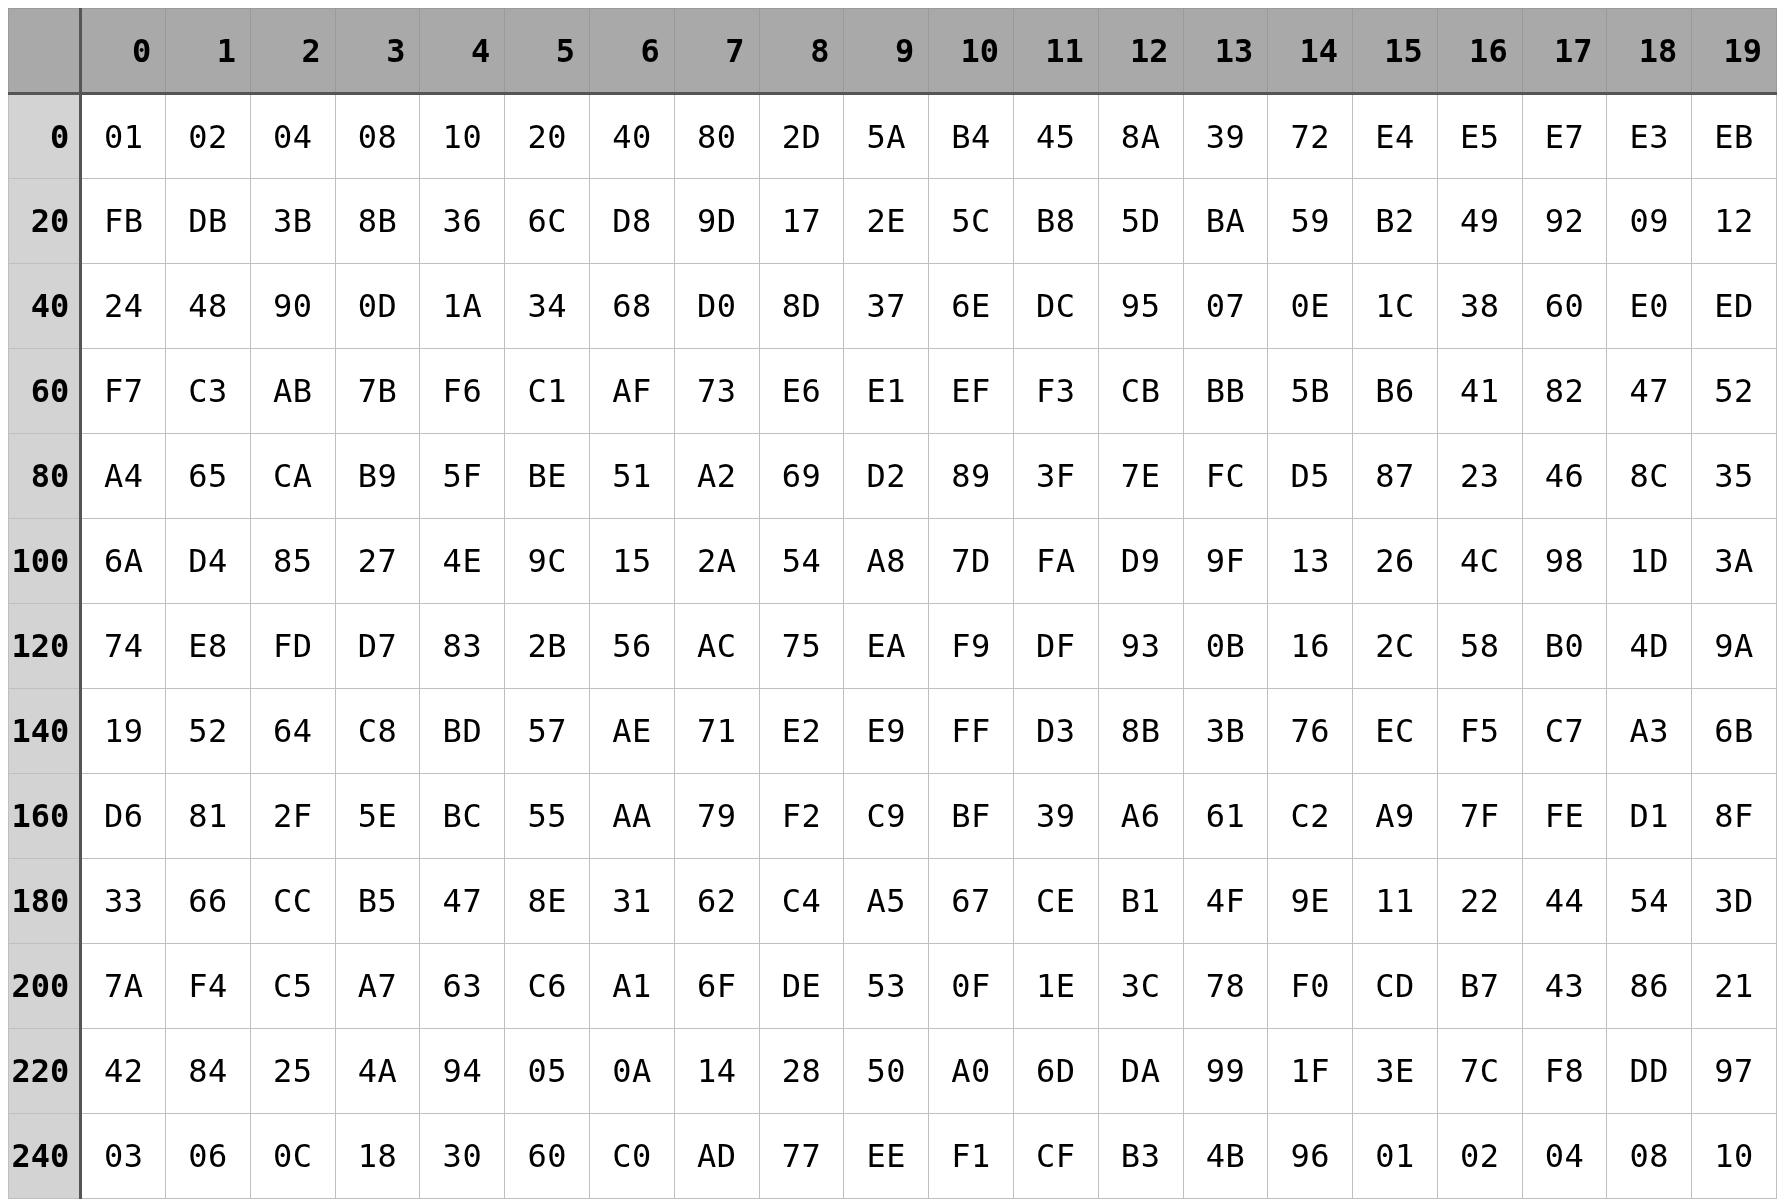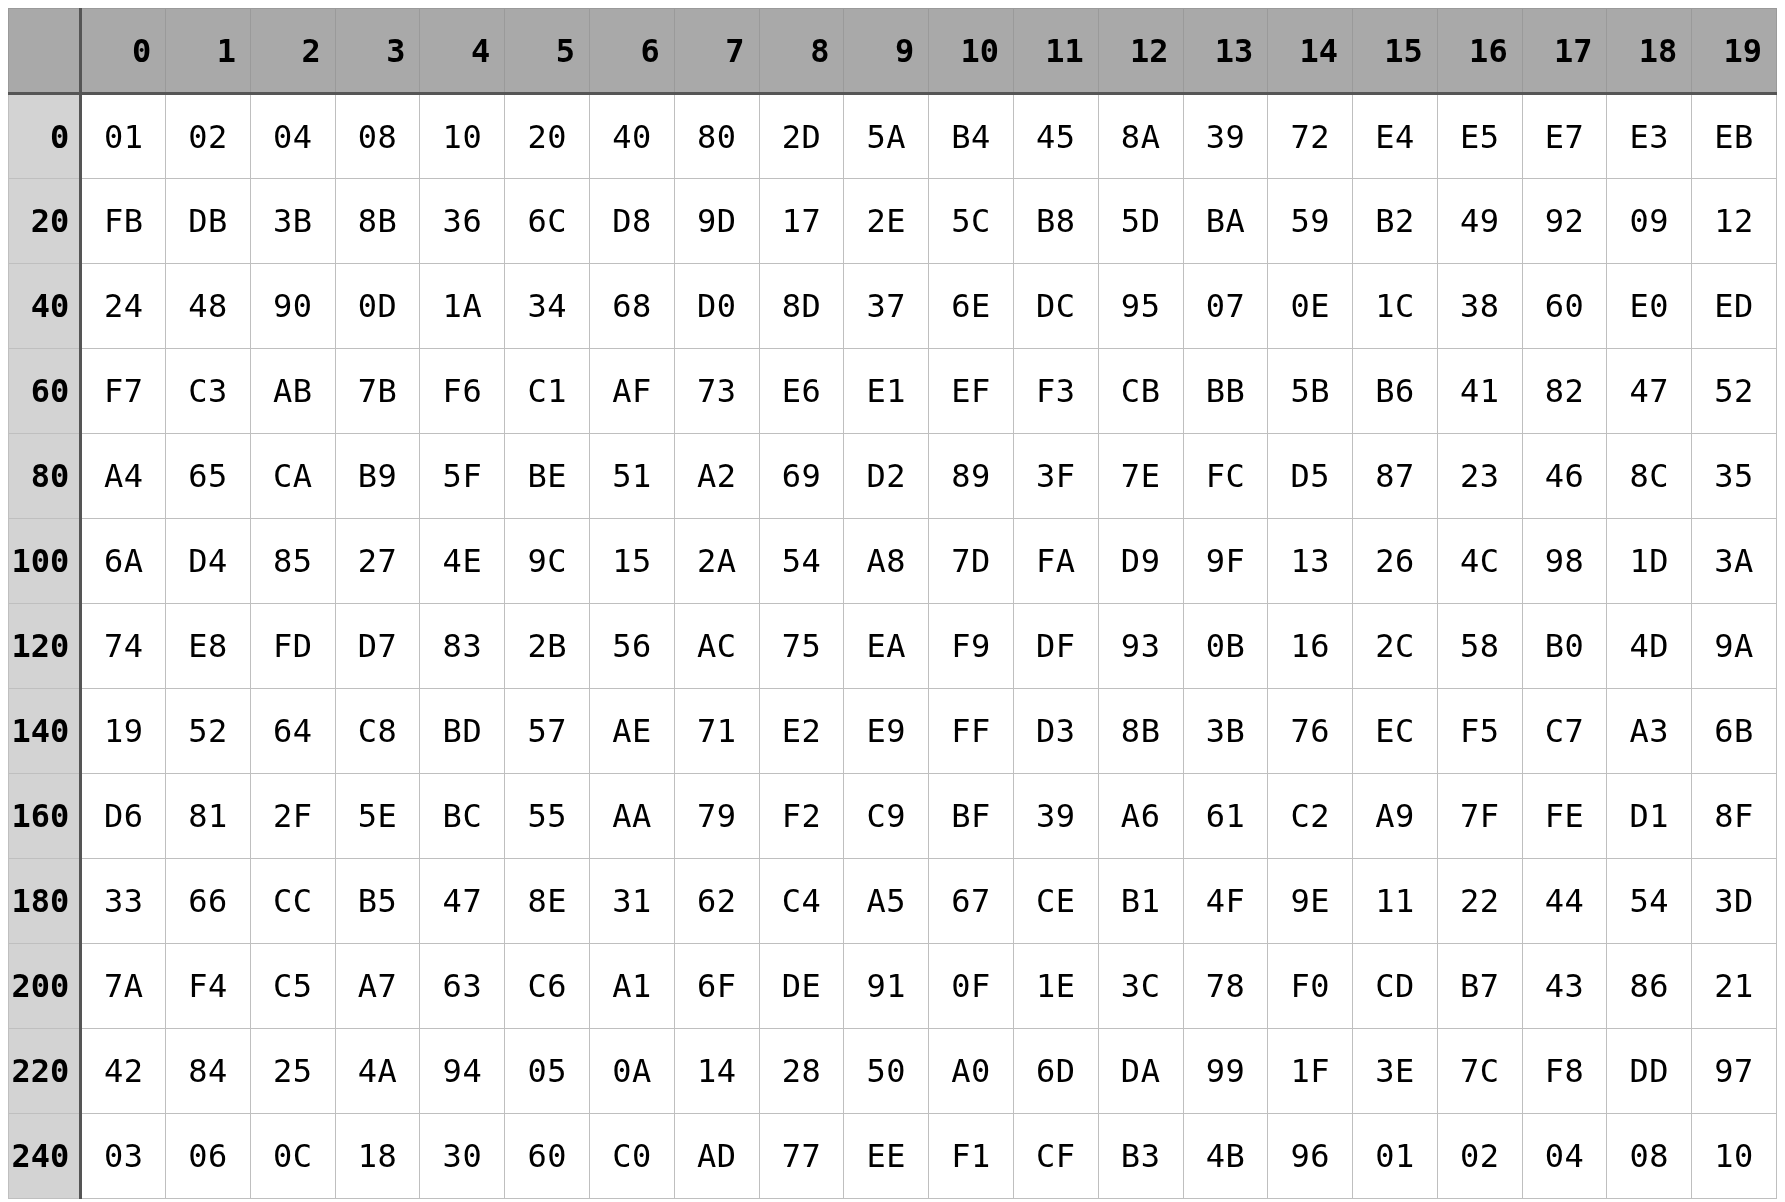--- a/index.html
+++ b/index.html
@@ -336,21 +336,21 @@
           <th class="row-head">200</th>
           <td class="cell">7A</td>
           <td class="cell">F4</td>
           <td class="cell">C5</td>
           <td class="cell">A7</td>
           <td class="cell">63</td>
           <td class="cell">C6</td>
           <td class="cell">A1</td>
           <td class="cell">6F</td>
           <td class="cell">DE</td>
-          <td class="cell">91</td>
+          <td class="cell">53</td>
           <td class="cell">0F</td>
           <td class="cell">1E</td>
           <td class="cell">3C</td>
           <td class="cell">78</td>
           <td class="cell">F0</td>
           <td class="cell">CD</td>
           <td class="cell">B7</td>
           <td class="cell">43</td>
           <td class="cell">86</td>
           <td class="cell">21</td>

